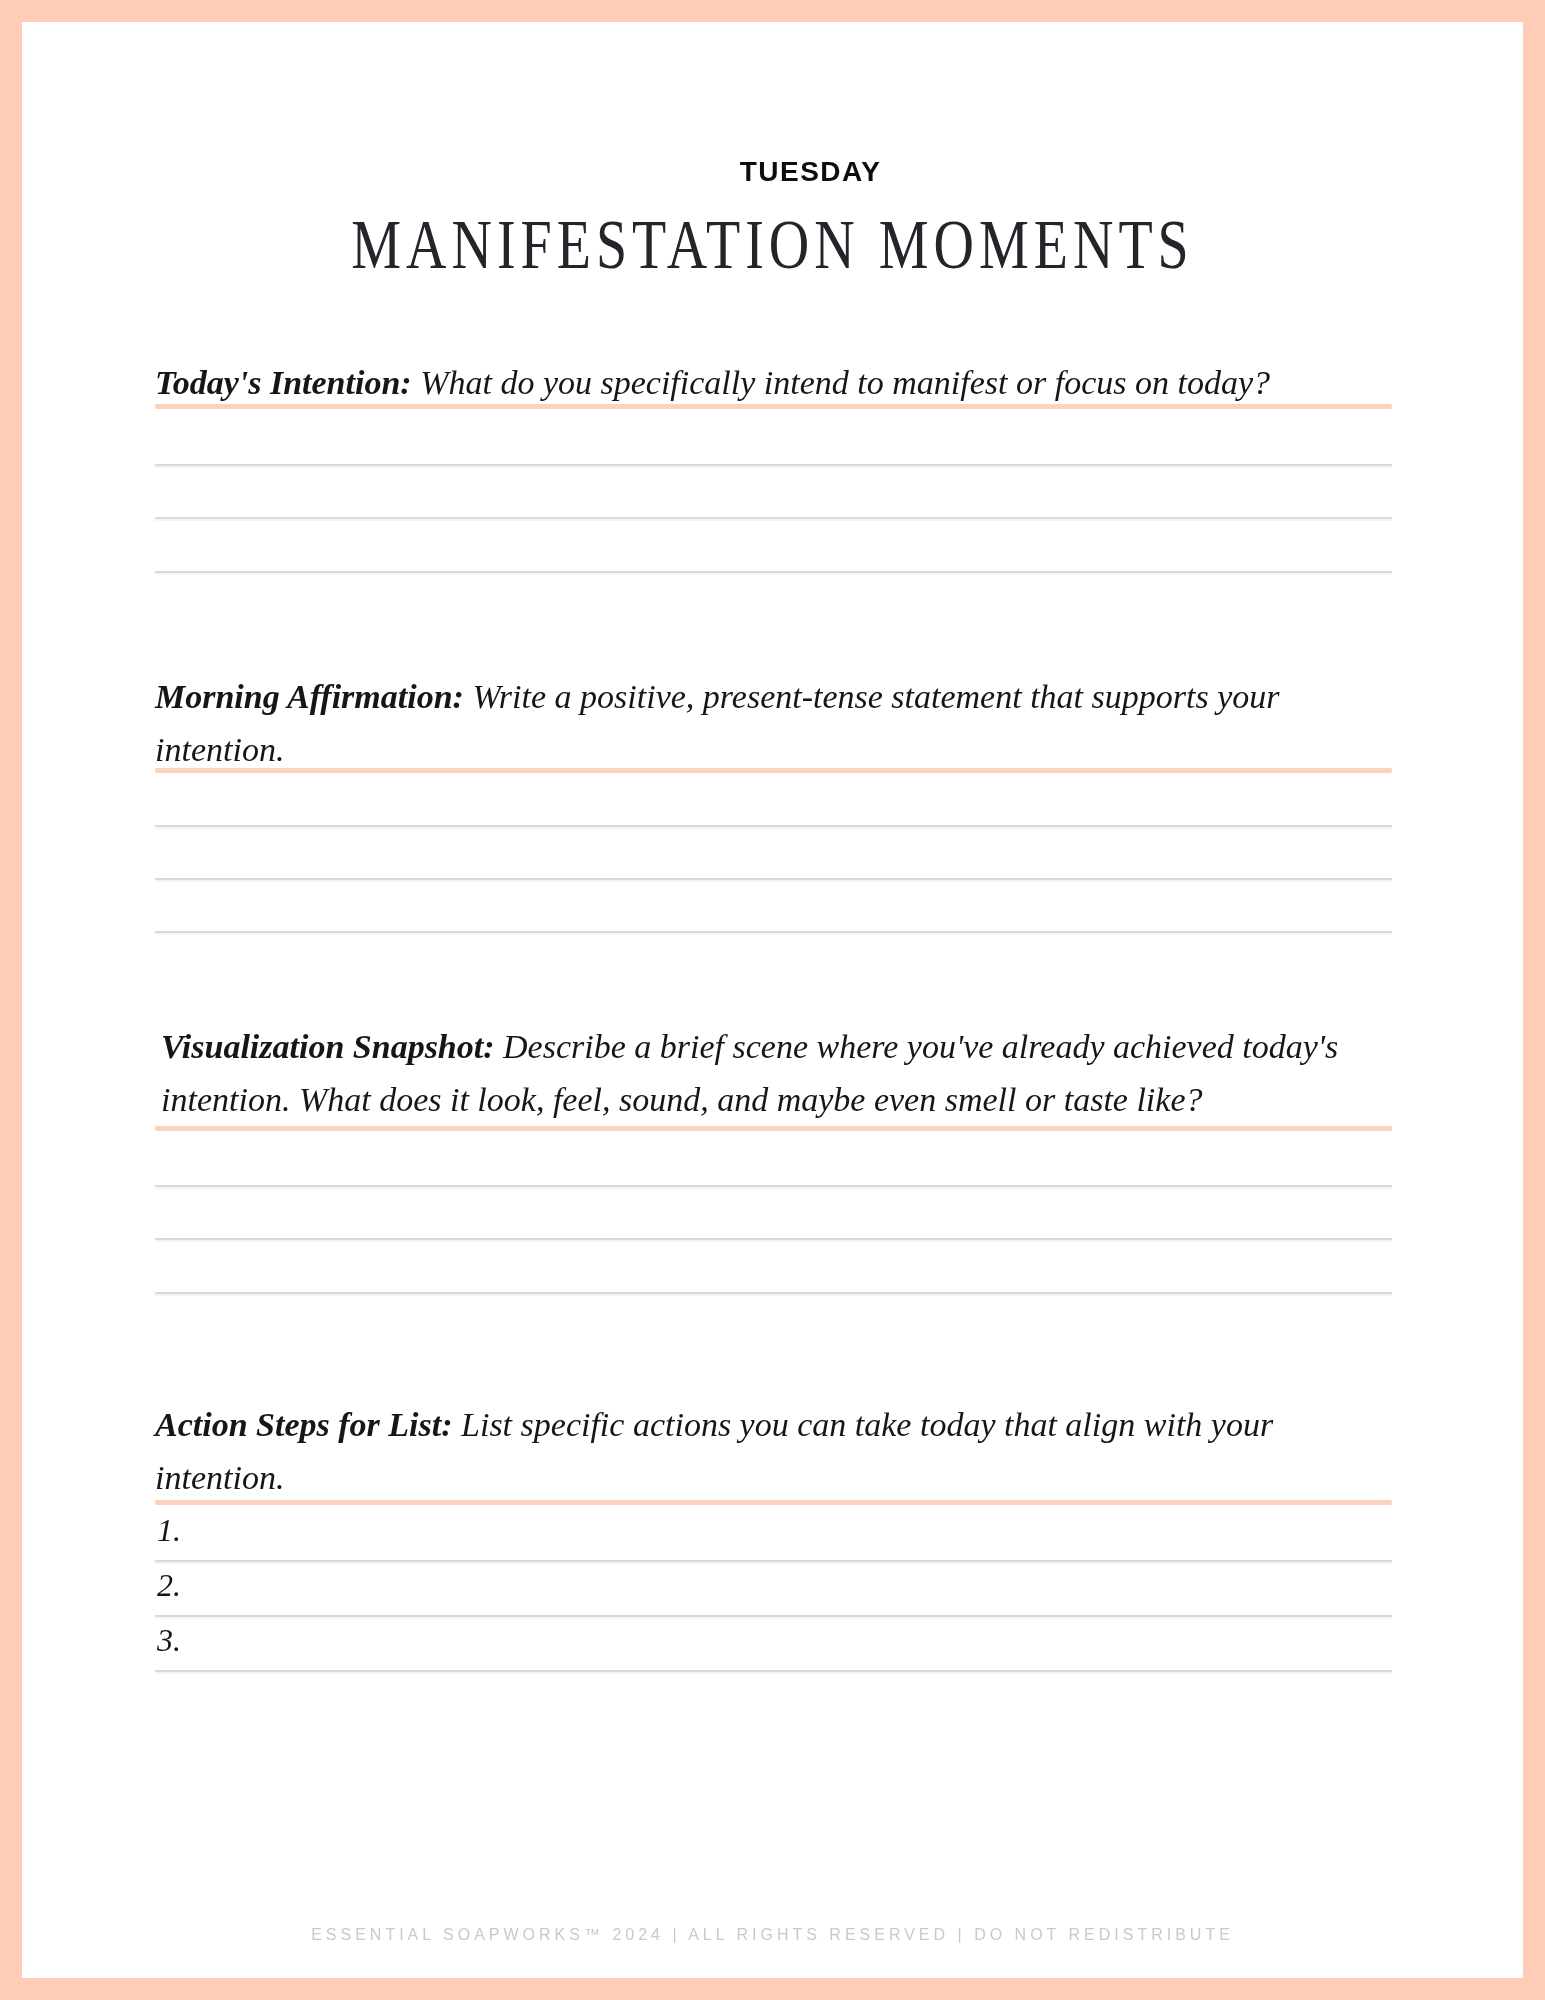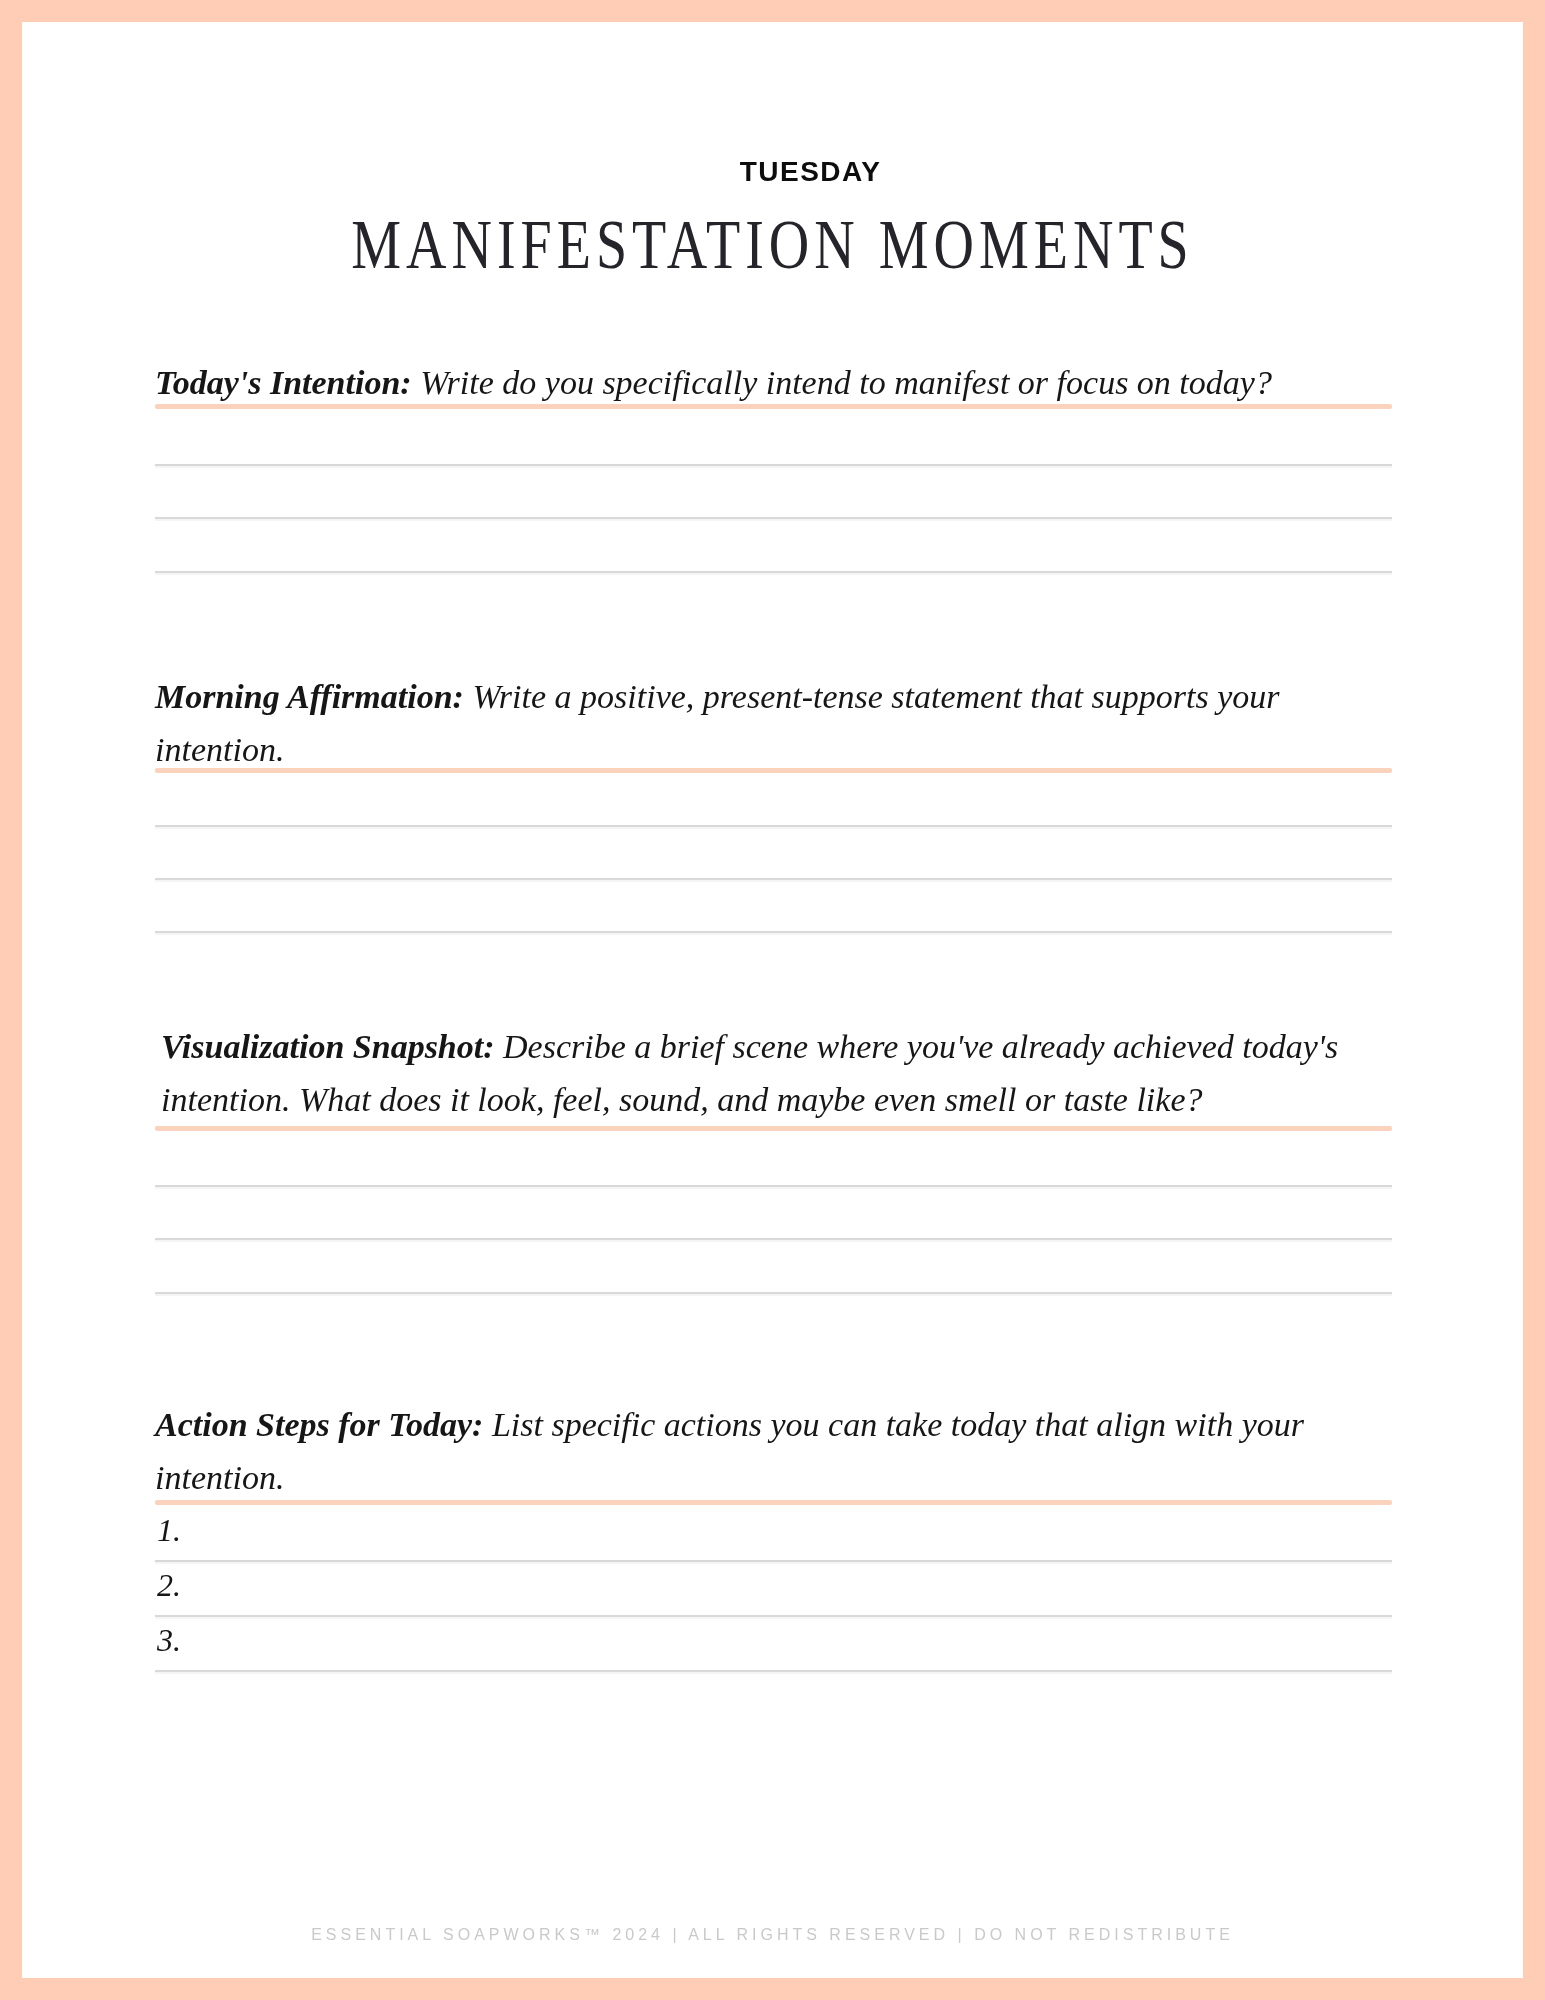--- a/index.html
+++ b/index.html
@@ -127,21 +127,21 @@
 </head>
 <body>
 
 <div class="frame">
   <div class="page-bg"></div>
 
   <div class="day-label">TUESDAY</div>
   <h1 class="page-title">MANIFESTATION MOMENTS</h1>
 
   <section class="sec sec1">
-    <p class="sec-heading"><b>Today's Intention:</b> <span>Write do you specifically intend to manifest or focus on today?</span></p>
+    <p class="sec-heading"><b>Today's Intention:</b> <span>What do you specifically intend to manifest or focus on today?</span></p>
     <div class="accent-underline"></div>
     <div class="rule rule-1"></div>
     <div class="rule rule-2"></div>
     <div class="rule rule-3"></div>
   </section>
 
   <section class="sec sec3">
     <p class="sec-heading indent-sm"><b>Visualization Snapshot:</b> <span>Describe a brief scene where you've already achieved today's intention. What does it look, feel, sound, and maybe even smell or taste like?</span></p>
     <div class="accent-underline"></div>
     <div class="rule rule-1"></div>
@@ -151,21 +151,21 @@
 
   <section class="sec sec2">
     <p class="sec-heading"><b>Morning Affirmation:</b> <span>Write a positive, present-tense statement that supports your intention.</span></p>
     <div class="accent-underline"></div>
     <div class="rule rule-1"></div>
     <div class="rule rule-2"></div>
     <div class="rule rule-3"></div>
   </section>
 
   <section class="sec sec4">
-    <p class="sec-heading"><b>Action Steps for Today:</b> <span>List specific actions you can take today that align with your intention.</span></p>
+    <p class="sec-heading"><b>Action Steps for List:</b> <span>List specific actions you can take today that align with your intention.</span></p>
     <div class="accent-underline"></div>
     <span class="step-num num-1">1.</span>
     <div class="rule rule-1"></div>
     <span class="step-num num-2">2.</span>
     <div class="rule rule-2"></div>
     <span class="step-num num-3">3.</span>
     <div class="rule rule-3"></div>
   </section>
 
   <div class="footer">ESSENTIAL SOAPWORKS™ 2024 | ALL RIGHTS RESERVED | DO NOT REDISTRIBUTE</div>

